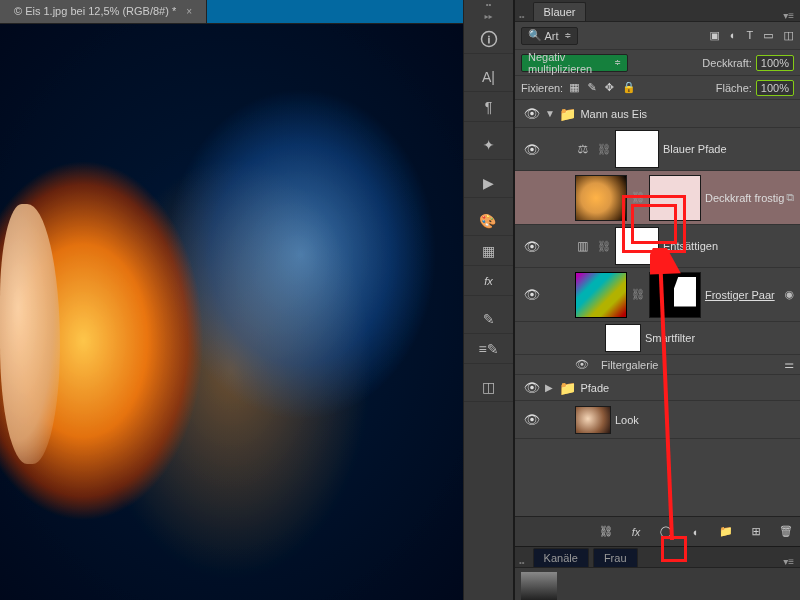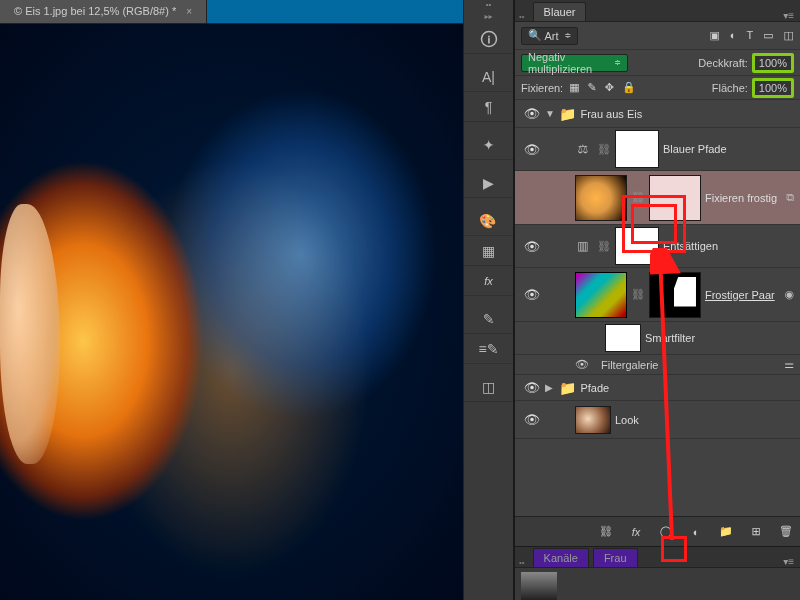--- a/index.html
+++ b/index.html
@@ -19,34 +19,34 @@
 
 .dock { position:absolute; right:286px; top:0; width:51px; height:600px; background:#3a3a3a; border-left:1px solid #222; border-right:1px solid #1a1a1a; }
 .dock .grip { height:12px; text-align:center; color:#888; font-size:8px; line-height:10px; }
 .dock .di { height:30px; display:flex; align-items:center; justify-content:center; font-size:14px; color:#b8b8b8; border-bottom:1px solid rgba(0,0,0,.15); }
 .dock .di svg { width:18px; height:18px; fill:#b8b8b8; stroke:#b8b8b8; }
 .dock .gap { height:8px; }
 
 .panels { position:absolute; right:0; top:0; width:286px; height:600px; background:#424242; border-left:1px solid #1a1a1a; display:flex; flex-direction:column; }
 .panel-tabrow { height:22px; background:#323232; display:flex; align-items:flex-end; border-bottom:1px solid #222; }
 .panel-tabrow .ptab { padding:3px 10px 3px; background:#424242; border:1px solid #222; border-bottom:none; font-size:11px; color:#ddd; margin-left:4px; border-radius:2px 2px 0 0; }
-.panel-tabrow .ptab.inactive { background:#4c1d95; color:#999; }
+.panel-tabrow .ptab.inactive { background:#0f172a; color:#999; }
 .panel-tabrow .menu { margin-left:auto; margin-right:6px; color:#999; font-size:10px; }
 .panel-tabrow .grip { color:#777; font-size:8px; padding:0 4px; }
 
 .filter-row { height:28px; display:flex; align-items:center; padding:0 6px; border-bottom:1px solid #333; gap:4px; }
 .filter-select { background:#333; border:1px solid #222; border-radius:2px; height:18px; display:flex; align-items:center; padding:0 6px; font-size:10px; color:#ccc; }
 .filter-select .arr { margin-left:6px; font-size:8px; }
 .filter-icons { margin-left:auto; display:flex; gap:10px; color:#aaa; font-size:12px; }
 .filter-icons span { display:inline-flex; }
 
 .blend-row { height:26px; display:flex; align-items:center; padding:0 6px; gap:8px; border-bottom:1px solid #333; }
 .blend-select { background:#15803d; border:1px solid #222; border-radius:2px; height:18px; display:flex; align-items:center; justify-content:space-between; padding:0 6px; font-size:10px; width:107px; }
 .opacity { display:flex; align-items:center; gap:4px; margin-left:auto; font-size:10px; }
-.opacity .val { background:#333; border:3px solid #84cc16; padding:1px 4px; border-radius:2px; min-width:36px; text-align:right; }
+.opacity .val { background:#333; border:1px solid #84cc16; padding:1px 4px; border-radius:2px; min-width:36px; text-align:right; }
 
 .lock-row { height:24px; display:flex; align-items:center; padding:0 6px; gap:6px; border-bottom:1px solid #333; font-size:10px; color:#aaa; }
 .lock-icons { display:flex; gap:8px; color:#999; }
 
 .layers { flex:1; overflow:hidden; background:#424242; }
 .layer { display:flex; align-items:center; min-height:38px; border-bottom:1px solid #333; padding:2px 4px; position:relative; }
 .layer.tall { min-height:54px; }
 .layer.sel { background:#876a6a; }
 .layer .eye { width:26px; display:flex; align-items:center; justify-content:center; color:#ddd; font-size:13px; }
 .layer .arrow { width:14px; color:#bbb; font-size:10px; }
@@ -170,39 +170,39 @@
       <span class="val">100%</span>
     </div>
   </div>
 
   <div class="layers">
 
     <div class="layer" style="min-height:28px">
       <div class="eye">👁</div>
       <div class="arrow">▼</div>
       <div class="folder">📁</div>
-      <div class="name">Frau aus Eis</div>
+      <div class="name">Mann aus Eis</div>
     </div>
 
     <div class="layer">
       <div class="eye">👁</div>
       <div class="indent"></div>
       <div class="adjicon">⚖</div>
       <span class="link">⛓</span>
       <div class="thumb mask"></div>
       <div class="name">Blauer Pfade</div>
     </div>
 
     <div class="layer sel tall">
       <div class="eye"></div>
       <div class="indent2"></div>
       <div class="thumb big checker fire"></div>
       <span class="link">⛓</span>
       <div class="thumb big mask" style="background:#f2d9d9"></div>
-      <div class="name">Fixieren frostig</div>
+      <div class="name">Deckkraft frostig</div>
       <div class="so">⧉</div>
     </div>
 
     <div class="layer">
       <div class="eye">👁</div>
       <div class="indent"></div>
       <div class="adjicon">▥</div>
       <span class="link">⛓</span>
       <div class="thumb mask"></div>
       <div class="name">Entsättigen</div>

